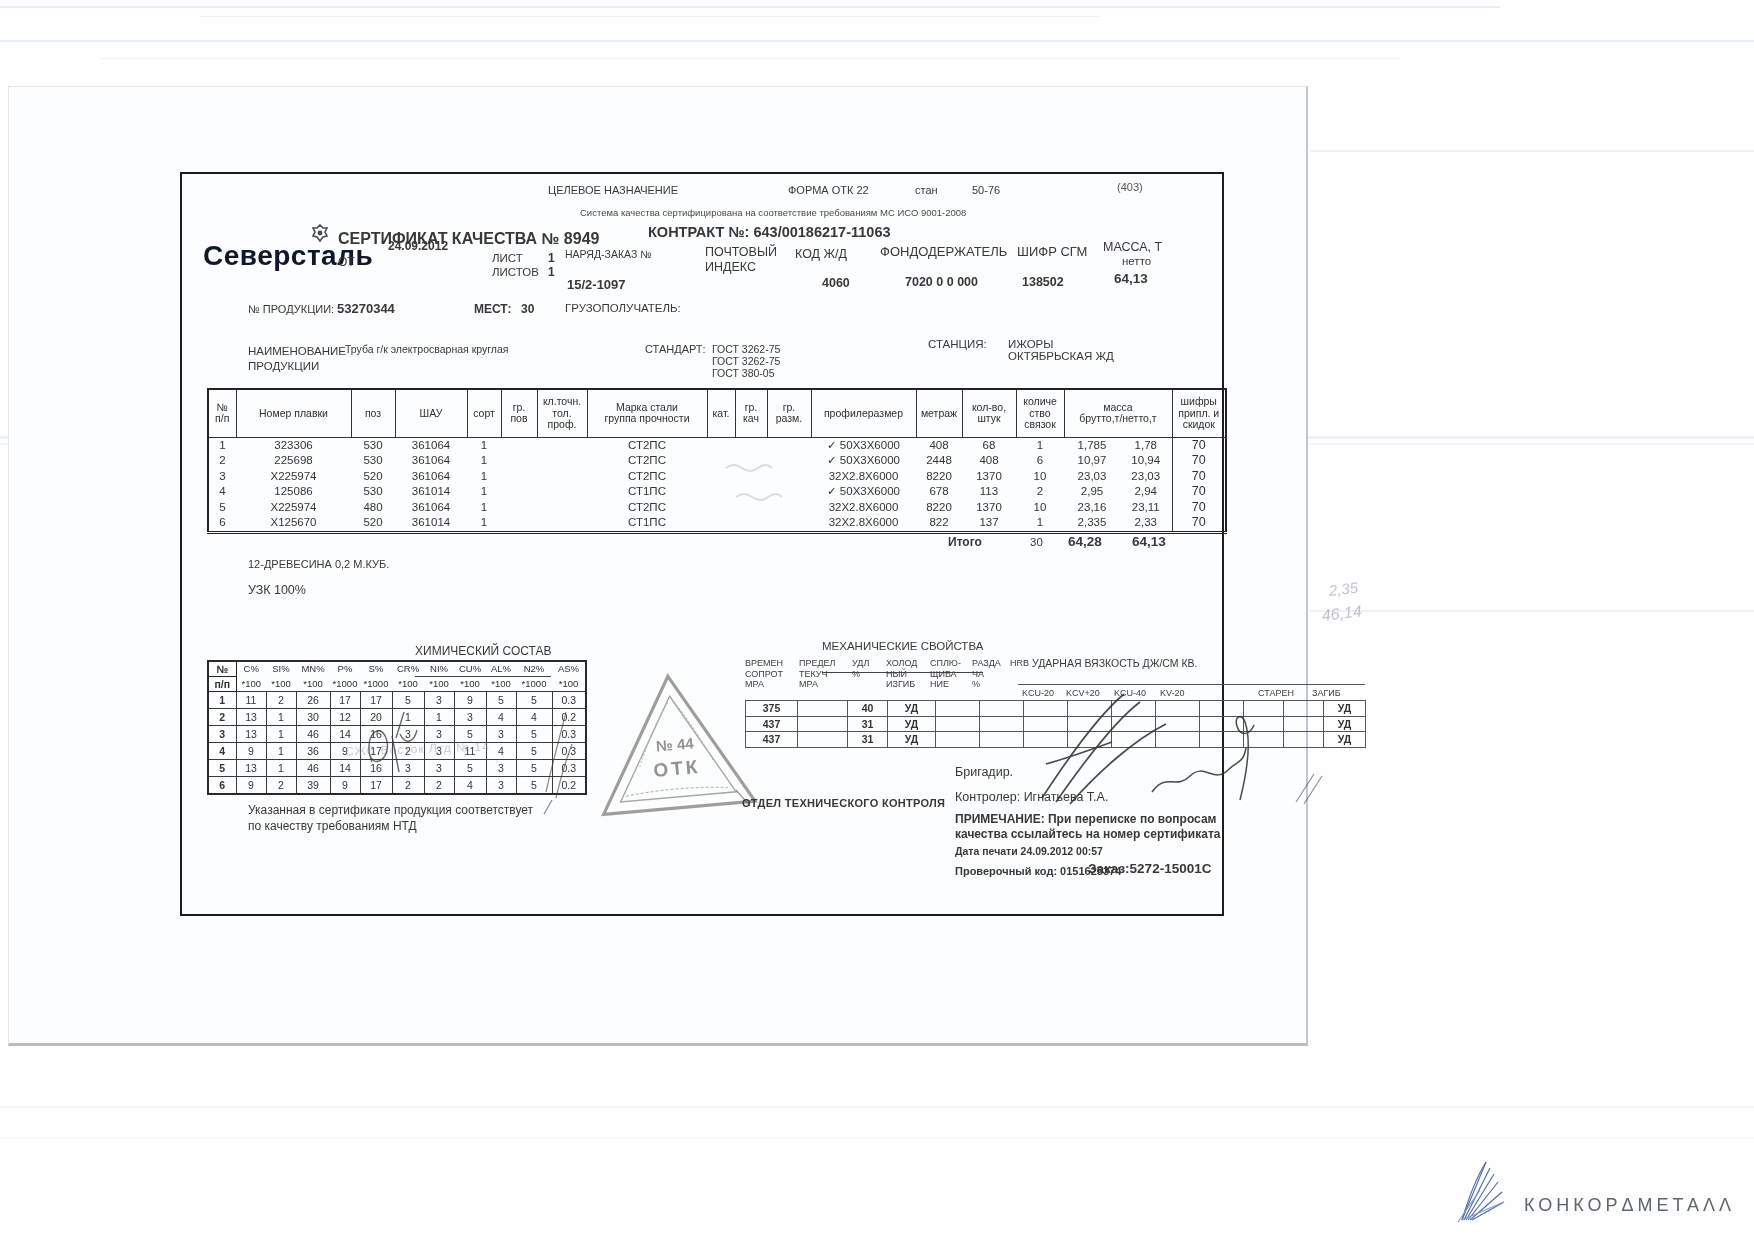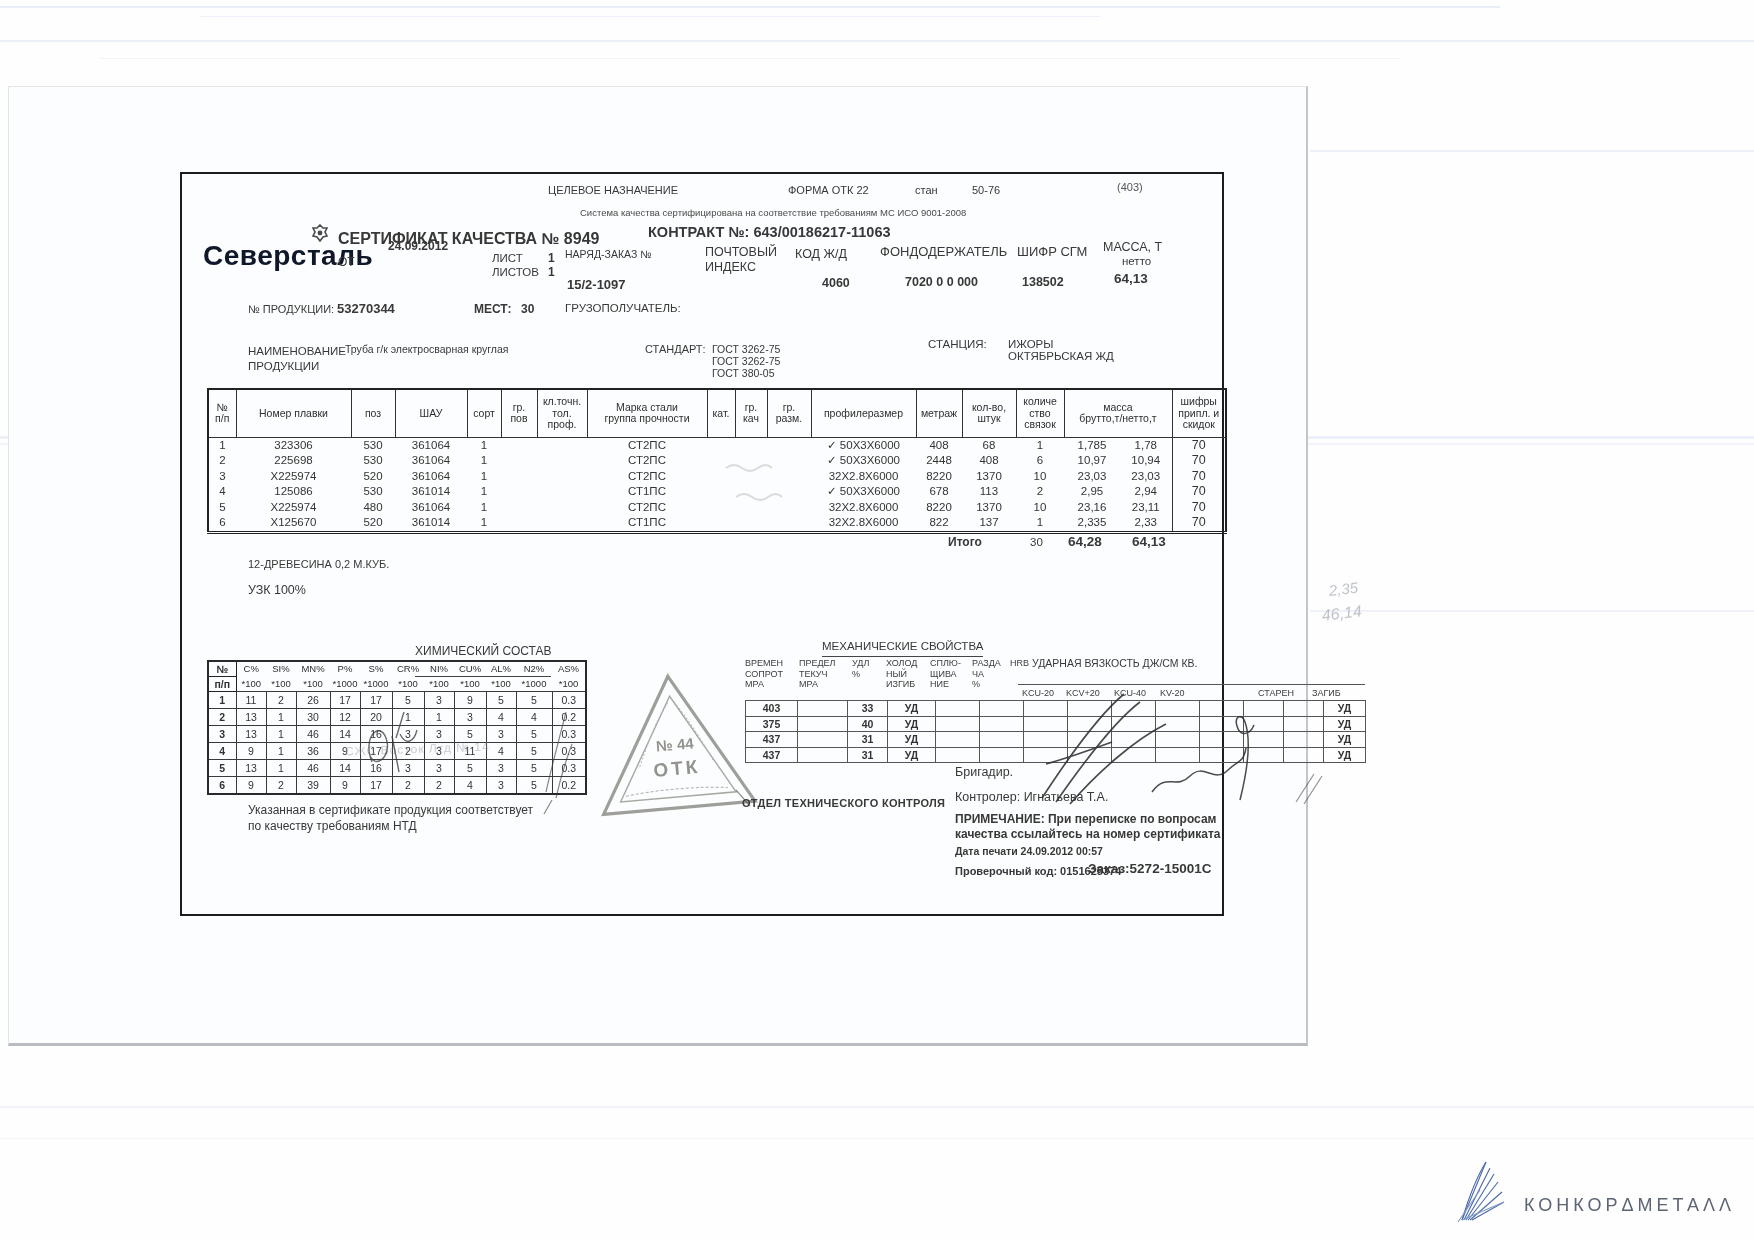--- a/index.html
+++ b/index.html
@@ -423,21 +423,21 @@
         <td>2</td>
         <td>2</td>
         <td>4</td>
         <td>3</td>
         <td>5</td>
         <td>0.2</td>
       </tr>
     </tbody>
 </table>
 
-<div class="abs scan underline" style="left:822px;top:640px;font-size:11.5px;padding-bottom:4px">МЕХАНИЧЕСКИЕ СВОЙСТВА</div>
+<div class="abs scan underline" style="left:822px;top:640px;font-size:11.5px;padding-bottom:20px">МЕХАНИЧЕСКИЕ СВОЙСТВА</div>
 <div class="mech-hdr" style="left:745px;top:658px">ВРЕМЕН
 СОПРОТ
 МРА</div>
 <div class="mech-hdr" style="left:799px;top:658px">ПРЕДЕЛ
 ТЕКУЧ
 МРА</div>
 <div class="mech-hdr" style="left:852px;top:658px">УДЛ
 %</div>
 <div class="mech-hdr" style="left:886px;top:658px">ХОЛОД
 НЫЙ
@@ -469,36 +469,20 @@
       <col style="width:44px">
     <col style="width:44px">
       <col style="width:44px">
       <col style="width:44px">
       <col style="width:40px">
     <col style="width:40px">
       <col style="width:42px">
   </colgroup>
   <tbody>
       <tr>
-        <td>403</td>
-        <td></td>
-        <td>33</td>
-        <td>УД</td>
-        <td></td>
-        <td></td>
-        <td></td>
-        <td></td>
-        <td></td>
-        <td></td>
-        <td></td>
-        <td></td>
-        <td></td>
-        <td>УД</td>
-      </tr>
-      <tr>
         <td>375</td>
         <td></td>
         <td>40</td>
         <td>УД</td>
         <td></td>
         <td></td>
         <td></td>
         <td></td>
         <td></td>
         <td></td>

